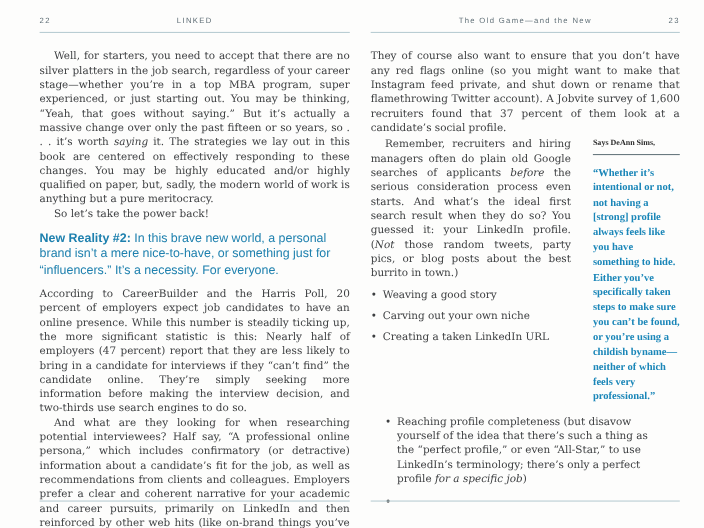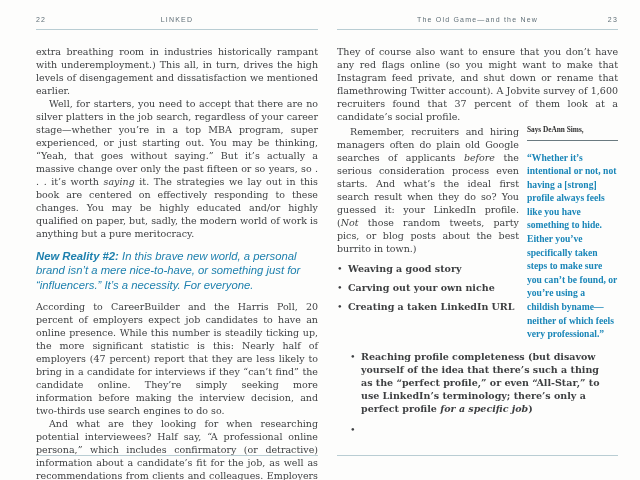--- a/index.html
+++ b/index.html
@@ -29,56 +29,56 @@
   
   .page-body{margin-top:15px;font-size:9.5px;line-height:13px;text-align:justify;}
   p.para{margin:0;}
   p.indent{text-indent:13px;}
   .i{font-style:italic;}
 
   
   .nr-heading{
     margin:9px 0 8px 0;
     font-family:"Liberation Sans", sans-serif;
-    color:#1e80ae;font-size:11.3px;line-height:14.3px;text-align:left;font-style:italic;
+    color:#1e80ae;font-size:11.3px;line-height:14.3px;text-align:left;
   }
   .nr-heading .lbl{font-weight:bold;}
 
   
   .two-col{display:flex;margin-top:2px;}
-  .main-col{width:182px;margin-right:8px;}
+  .main-col{width:182px;margin-right:20px;}
   .sidebar{flex:1;font-family:Liberation Serif, serif;text-align:left;}
   .sidebar-attr{font-size:7.3px;font-weight:bold;color:#2b2b2b;line-height:9.5px;}
   .sidebar-rule{height:1px;background:#6a7a80;margin:5px 0 10px 0;}
   .sidebar-quote{color:#1a86b8;font-weight:bold;font-size:9.6px;line-height:13.6px;}
 
   
   .bullets{margin-top:7px;}
   .bullet{display:flex;margin-bottom:6px;text-align:left;}
   .bullet .marker{width:11px;flex:none;color:#3d3f41;}
-  .bullet .btext{flex:1;font-weight:bold;}
+  .bullet .btext{flex:1;}
   .bullets-wide{margin-top:9px;padding-left:13px;}
   .bullets-wide .bullet{margin-bottom:8px;padding-right:14px;}
 </style>
 </head>
 <body>
 
 <div class="spread">
 
   <div class="page page-left">
     <div class="page-header">
       <span class="num">22</span>
       <span class="head">LINKED</span>
       <span class="num right"></span>
     </div>
     <div class="header-rule"></div>
 
     <div class="page-body">
-      <p class="para"><span>extra breathing room in industries historically rampant with underemployment.) This all, in turn, drives the high levels of disengagement and dissatisfaction we mentioned earlier.</span></p>
       <p class="para indent"><span>Well, for starters, you need to accept that there are no silver platters in the job search, regardless of your career stage—whether you’re in a top MBA program, super experienced, or just starting out. You may be thinking, “Yeah, that goes without saying.” But it’s actually a massive change over only the past fifteen or so years, so . . . it’s worth </span><span class="i">saying</span><span> it. The strategies we lay out in this book are centered on effectively responding to these changes. You may be highly educated and/or highly qualified on paper, but, sadly, the modern world of work is anything but a pure meritocracy.</span></p>
+      <p class="para indent"><span>So let’s take the power back!</span></p>
 
       <p class="nr-heading"><span class="lbl">New Reality #2:</span><span> In this brave new world, a personal brand isn’t a mere nice-to-have, or something just for “influencers.” It’s a necessity. For everyone.</span></p>
 
       <p class="para"><span>According to CareerBuilder and the Harris Poll, 20 percent of employers expect job candidates to have an online presence. While this number is steadily ticking up, the more significant statistic is this: Nearly half of employers (47 percent) report that they are less likely to bring in a candidate for interviews if they “can’t find” the candidate online. They’re simply seeking more information before making the interview decision, and two-thirds use search engines to do so.</span></p>
       <p class="para indent"><span>And what are they looking for when researching potential interviewees? Half say, “A professional online persona,” which includes confirmatory (or detractive) information about a candidate’s fit for the job, as well as recommendations from clients and colleagues. Employers prefer a clear and coherent narrative for your academic and career pursuits, primarily on LinkedIn and then reinforced by other web hits (like on-brand things you’ve written elsewhere).</span></p>
     </div>
 
     <div class="footer-rule"></div>
   </div>
 

